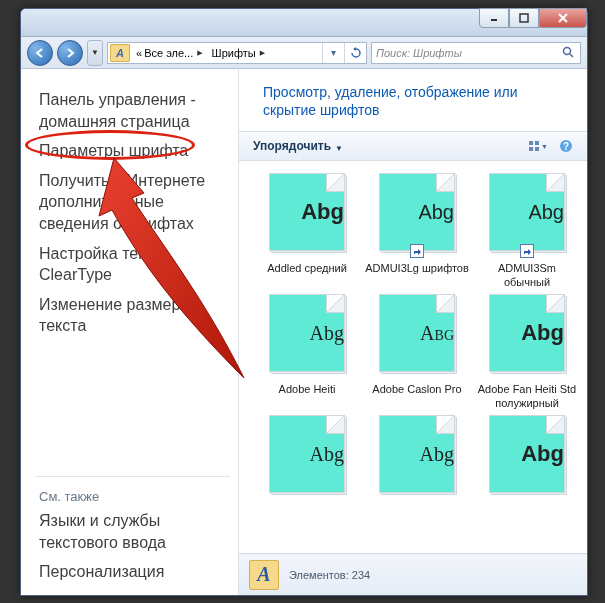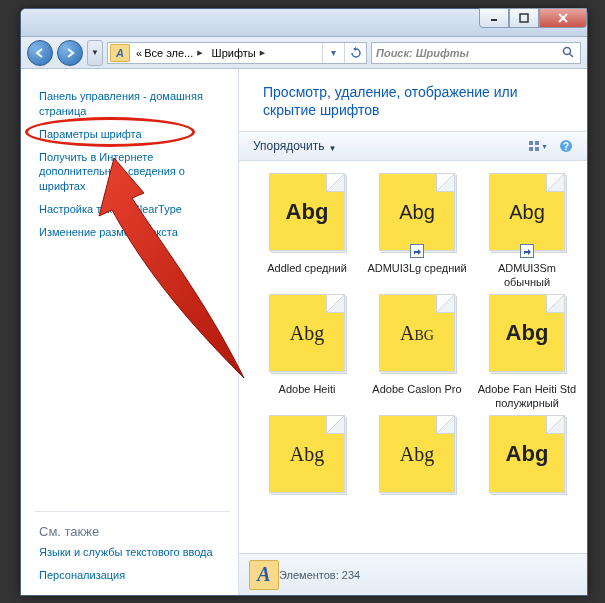--- a/index.html
+++ b/index.html
@@ -16,59 +16,59 @@
 .navbtn { width: 26px; height: 26px; border-radius: 50%; background: radial-gradient(circle at 30% 30%, #7fb5e8, #2d6db5); border: 1px solid #2d5a8f; display: flex; align-items: center; justify-content: center; color: #fff; font-size: 14px; }
 .navbtn.dd { width: 16px; border-radius: 3px; background: linear-gradient(#e8eef7, #d0dce8); border: 1px solid #a8b8cc; color: #333; font-size: 8px; }
 
 .address { flex: 1; height: 22px; background: #fff; border: 1px solid #a8b8cc; display: flex; align-items: center; font-size: 11px; }
 .address-icon { width: 20px; height: 18px; margin: 0 2px; background: #f6d98b; border: 1px solid #d4b050; border-radius: 1px; position: relative; display: flex; align-items: center; justify-content: center; }
 .address-icon::after { content: "A"; color: #3a6bb5; font-weight: bold; font-style: italic; font-size: 11px; }
 .crumb { padding: 0 4px; border-right: 1px solid transparent; display: flex; align-items: center; gap: 2px; }
 .crumb .dd2 { font-size: 7px; color: #333; margin-left: 2px; }
 .addr-btn { width: 22px; height: 20px; display: flex; align-items: center; justify-content: center; border-left: 1px solid #d0d8e0; color: #4a6a9a; font-size: 10px; }
 
-.search { width: 210px; height: 22px; background: #fff; border: 1px solid #a8b8cc; display: flex; align-items: center; padding: 0 4px; font-size: 11px; color: #888; font-style: italic; font-weight: bold; }
+.search { width: 210px; height: 22px; background: #fff; border: 1px solid #a8b8cc; display: flex; align-items: center; padding: 0 4px; font-size: 11px; color: #888; font-style: italic; }
 .search-icon { width: 14px; color: #4a6a9a; }
 
 .body { display: flex; height: calc(100% - 60px); }
 
 .sidebar { width: 218px; background: #fff; border-right: 1px solid #d8e0e8; padding: 16px 12px 8px 18px; display: flex; flex-direction: column; }
-.sidelink { color: #0369a1; font-size: 11px; line-height: 1.35; padding: 4px 0; cursor: pointer; }
+.sidelink { color: #404040; font-size: 16px; line-height: 1.35; padding: 4px 0; cursor: pointer; }
 .sidelink.circled { position: relative; }
 .circled-marker { position: absolute; left: -14px; top: -6px; width: 170px; height: 30px; border: 3px solid #d21; border-radius: 50%; pointer-events: none; }
 .side-sep { flex: 1; }
 .side-footer-sep { border-top: 1px solid #e0e6ec; margin: 8px -4px 8px -4px; }
 .side-muted { color: #6a7a8a; font-size: 13px; padding: 4px 0 2px 0; }
 
 .main { flex: 1; display: flex; flex-direction: column; background: #fff; }
 .heading { padding: 14px 24px 12px 24px; color: #0b5bb5; font-size: 14px; line-height: 1.3; }
 .toolbar { height: 30px; background: linear-gradient(#f8fafd, #e7eef7); border-top: 1px solid #d6dfe8; border-bottom: 1px solid #d6dfe8; display: flex; align-items: center; padding: 0 10px; gap: 6px; }
-.tool-btn { color: #1a3a5a; font-size: 12px; display: flex; align-items: flex-end; gap: 4px; padding: 2px 4px; }
+.tool-btn { color: #1a3a5a; font-size: 12px; display: flex; align-items: flex-end; gap: 4px; padding: 2px 4px; font-weight: bold; }
 .tool-btn .dd3 { font-size: 8px; }
 .tool-spacer { flex: 1; }
 .tool-icon { width: 22px; height: 20px; display: flex; align-items: center; justify-content: center; color: #4a6a9a; font-size: 11px; gap: 1px; }
 .tool-icon .dd3 { font-size: 7px; }
 
 .content { flex: 1; overflow: hidden; padding: 12px 4px 0 16px; }
 .grid { display: flex; flex-wrap: wrap; gap: 4px 6px; }
 .font-item { width: 104px; display: flex; flex-direction: column; align-items: center; }
-.font-icon { width: 76px; height: 78px; background: #fde047; border: 1px solid #cfd6dc; box-shadow: 1px 1px 0 #e8ecef, 2px 2px 0 #cfd6dc; position: relative; display: flex; align-items: center; justify-content: center; }
+.font-icon { width: 76px; height: 78px; background: #5eead4; border: 1px solid #cfd6dc; box-shadow: 1px 1px 0 #e8ecef, 2px 2px 0 #cfd6dc; position: relative; display: flex; align-items: center; justify-content: flex-end; }
 .font-icon.multi::before { content: ""; position: absolute; left: -5px; top: 5px; width: 76px; height: 78px; background: #fff; border: 1px solid #cfd6dc; z-index: -1; }
 .font-icon.multi::after { content: ""; position: absolute; left: -10px; top: 10px; width: 76px; height: 78px; background: #fff; border: 1px solid #cfd6dc; z-index: -2; }
 .font-icon .corner { position: absolute; top: 0; right: 0; width: 18px; height: 18px; background: linear-gradient(135deg, #fff 48%, #cfd6dc 50%, #f0f3f6 52%); border-left: 1px solid #cfd6dc; border-bottom: 1px solid #cfd6dc; }
 .font-sample { font-size: 20px; color: #222; }
 .font-sample.bold { font-weight: 900; font-size: 22px; }
 .font-sample.thin { font-family: sans-serif; font-stretch: condensed; }
 .font-sample.serif { font-family: Georgia, serif; }
 .font-sample.sc { font-variant: small-caps; font-family: Georgia, serif; }
 .shortcut { position: absolute; bottom: -8px; left: 50%; transform: translateX(-50%); width: 14px; height: 14px; background: #fff; border: 1px solid #5a7aa8; display: flex; align-items: center; justify-content: center; }
 .shortcut svg { width: 10px; height: 10px; }
 .font-label { font-size: 11px; text-align: center; color: #222; margin-top: 11px; line-height: 1.2; min-height: 28px; }
 
-.statusbar { height: 42px; background: linear-gradient(#f2f6fb, #e4ecf5); border-top: 1px solid #cdd8e4; display: flex; align-items: center; padding: 0 10px; }
+.statusbar { height: 42px; background: linear-gradient(#f2f6fb, #e4ecf5); border-top: 1px solid #cdd8e4; display: flex; align-items: center; padding: 0 10px; gap: 10px; }
 .status-icon { width: 30px; height: 30px; background: #f6d98b; border: 1px solid #d4b050; border-radius: 2px; display: flex; align-items: center; justify-content: center; position: relative; }
 .status-icon::after { content: "A"; color: #2a5aa5; font-weight: bold; font-style: italic; font-size: 20px; font-family: Georgia, serif; }
 .status-text { font-size: 11px; color: #4a5a6a; }
 
 .red-arrow { position: absolute; left: 94px; top: 148px; width: 160px; height: 240px; pointer-events: none; z-index: 50; }
 </style>
 </head>
 <body>
 
 <div class="window">
@@ -194,21 +194,21 @@
             <div class="font-item">
               <div class="font-icon">
                 <div class="corner"></div>
                 <div class="font-sample thin">Abg</div>
                 <div class="shortcut">
                   <svg viewBox="0 0 10 10">
                     <path d="M2 8 L2 5 L6 5 L6 3 L9 6 L6 9 L6 7 L3 7 L3 8 Z" fill="#2a5aa5"></path>
                   </svg>
                 </div>
               </div>
-              <div class="font-label">ADMUI3Lg средний</div>
+              <div class="font-label">ADMUI3Lg шрифтов</div>
             </div>
             <div class="font-item">
               <div class="font-icon">
                 <div class="corner"></div>
                 <div class="font-sample thin">Abg</div>
                 <div class="shortcut">
                   <svg viewBox="0 0 10 10">
                     <path d="M2 8 L2 5 L6 5 L6 3 L9 6 L6 9 L6 7 L3 7 L3 8 Z" fill="#2a5aa5"></path>
                   </svg>
                 </div>

